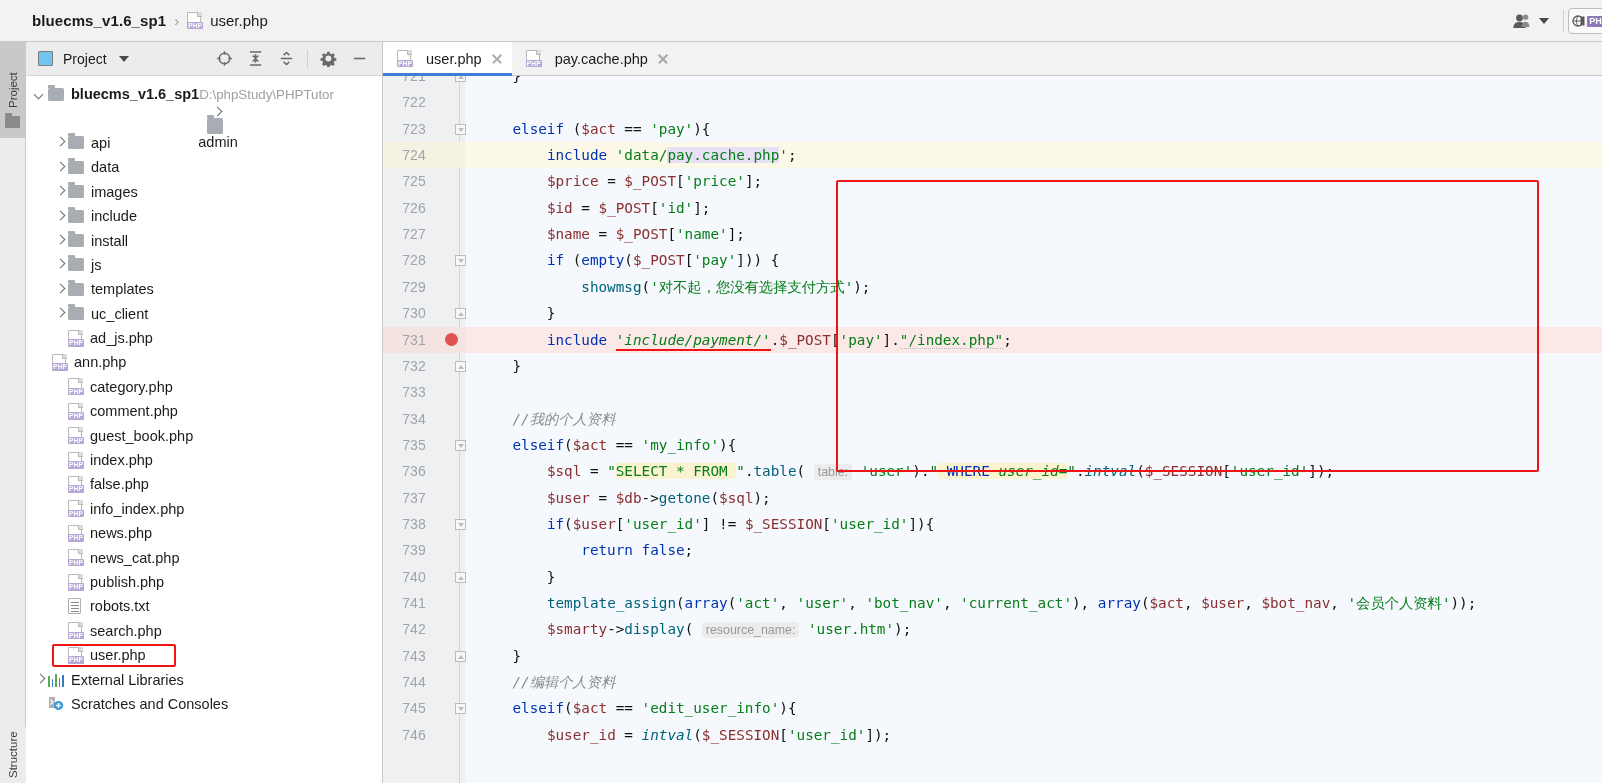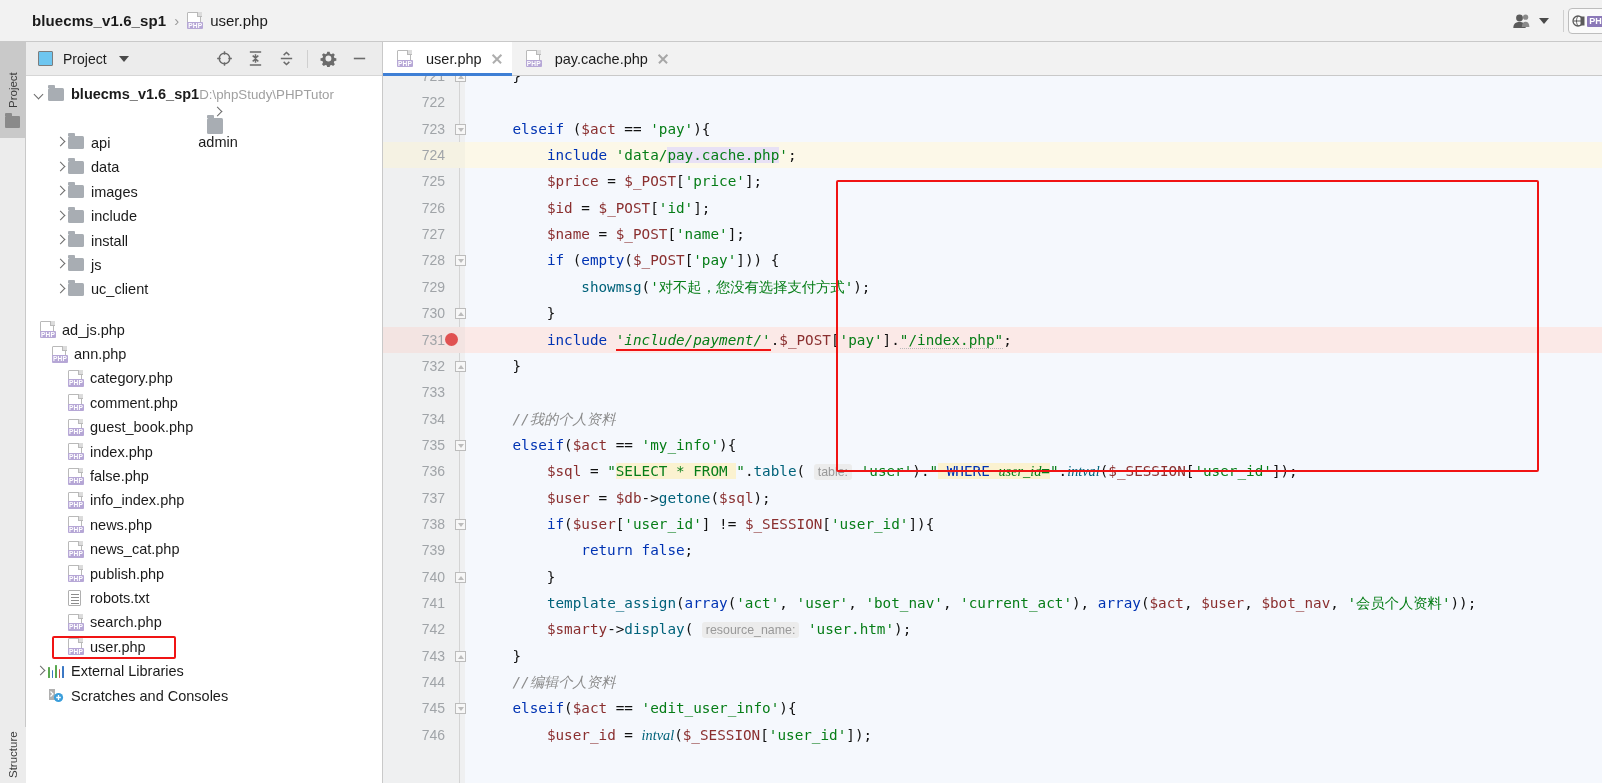--- a/index.html
+++ b/index.html
@@ -162,37 +162,37 @@
     background:#eff0f1; border-right:none;
   }
   .foldstrip { position:absolute; left:76px; top:0; width:1px; height:100%; background:#d4d4d4; }
 
   .lines { position:absolute; left:0; top:0; right:0; }
   .line {
     height:26.35px; position:relative; white-space:pre;
     font-family:"DejaVu Sans Mono", monospace; font-size:14.3px; line-height:26.35px; color:#111;
   }
   .line .lno {
-    position:absolute; left:0; width:62px; text-align:right;
+    position:absolute; left:0; width:62px; text-align:center;
     color:#a0a4a8; font-family:"Liberation Sans", sans-serif; font-size:14px;
   }
   .line .code { position:absolute; left:95px; top:0; }
   .line.cream .rowbg { position:absolute; left:82px; right:0; top:0; bottom:0; background:#fcf8e8; }
   .line.cream .lnobg { position:absolute; left:0; width:82px; top:0; bottom:0; background:#f5f2e3; }
   .line.pink  .rowbg { position:absolute; left:82px; right:0; top:0; bottom:0; background:#fbe9e7; }
   .line.pink  .lnobg { position:absolute; left:0; width:82px; top:0; bottom:0; background:#f3e4e2; }
 
   
   .kw   { color:#0033b3; }
   .dvar { color:#8a2f2f; }
   .str  { color:#067d17; }
   .fn   { color:#00627a; }
   .cmt  { color:#8c8c8c; font-style:italic; }
   .op   { color:#111111; }
-  .italic { font-style:italic;font-family:Liberation Serif, serif; }
+  .italic { font-style:italic; }
   .sqlhl { background:#fbf2d0; }
   .idhl  { background:#e8e1f5; }
   .param {
     background:#ececec; color:#999999; font-size:12.4px; border-radius:3px;
     padding:1px 4px; font-family:"Liberation Sans", sans-serif;
   }
   .underline-red { border-bottom:2px solid #f01414; padding-bottom:1px;font-style:italic; }
   .wavy { border-bottom:1px dotted #b9b9b9; }
 
   .breakpoint {
@@ -331,23 +331,28 @@
             <span>install</span>
           </div>
           <div class="trow" style="padding-left: 28px;">
             <span class="arrow r"></span>
             <span class="ficon"></span>
             <span>js</span>
           </div>
           <div class="trow" style="padding-left: 28px;">
             <span class="arrow r"></span>
             <span class="ficon"></span>
+            <span>templates</span>
+          </div>
+          <div class="trow" style="padding-left: 28px;">
+            <span class="arrow r"></span>
+            <span class="ficon"></span>
             <span>uc_client</span>
           </div>
-          <div class="trow" style=" margin-top: 16px;">
+          <div class="trow" style="padding-left: 28px;">
             <span class="arrow"></span>
             <span class="phpicon">
               <span class="sheet"></span>
               <span class="fold"></span>
               <span class="tag">PHP</span>
             </span>
             <span>ad_js.php</span>
           </div>
           <div class="trow" style="padding-left: 12px; text-align: center;">
             <span class="arrow"></span>

